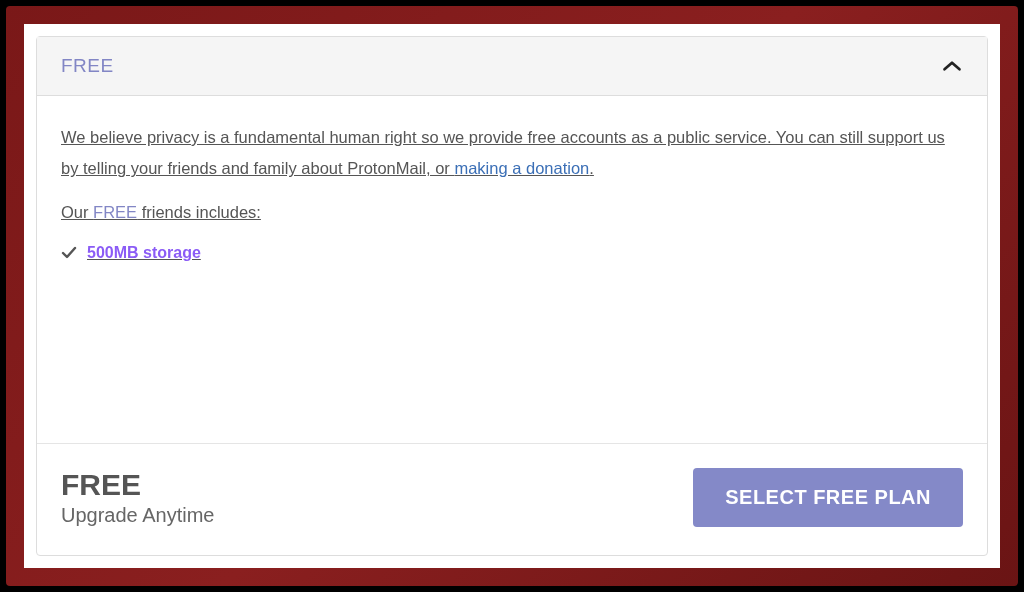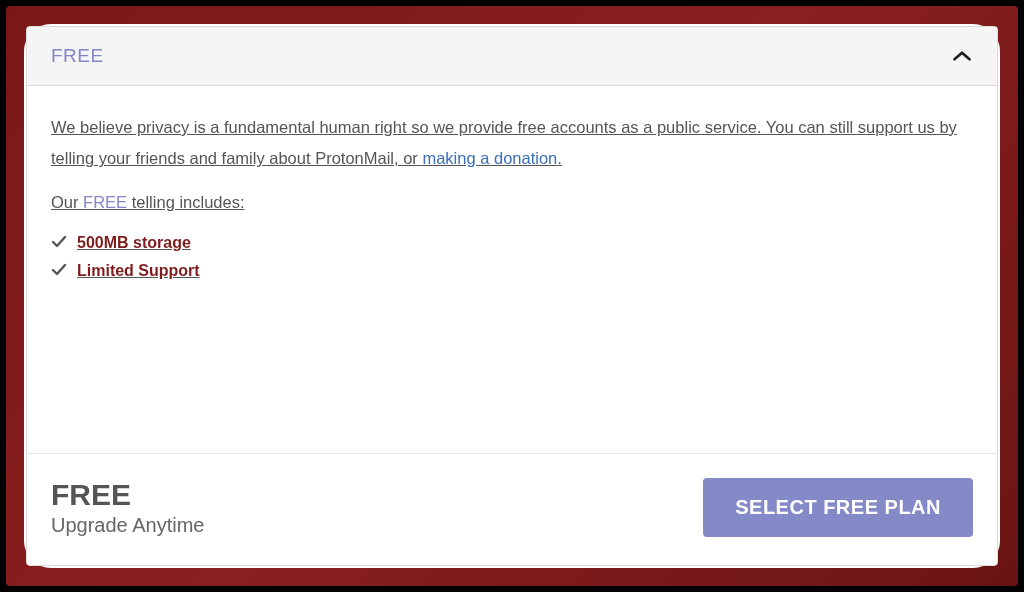--- a/index.html
+++ b/index.html
@@ -21,22 +21,21 @@
       height: 580px;
       background: linear-gradient(135deg, #7a1818 0%, #8a1f1f 50%, #6a1414 100%);
       border-radius: 4px;
       padding: 18px;
       box-shadow: 0 4px 16px rgba(0,0,0,0.6);
     }
     .inner-white {
       background: #ffffff;
       width: 100%;
       height: 100%;
-      padding: 2px;
-      border-radius: 27px;
+      padding: 12px;
     }
     .panel {
       border: 1px solid #ddd;
       border-radius: 4px;
       background: #fff;
       height: 100%;
       display: flex;
       flex-direction: column;
     }
     .panel-header {
@@ -87,24 +86,24 @@
       margin-bottom: 22px;
     }
     .includes-line .free-inline {
       color: #8286c5;
     }
     .feature-list {
       list-style: none;
     }
     .feature-list li {
       display: flex;
-      align-items: flex-start;
+      align-items: center;
       font-size: 16px;
       font-weight: 700;
-      color: #7f1d1d;
+      color: #8b5cf6;
       margin-bottom: 10px;
     }
     .check-icon {
       width: 16px;
       height: 16px;
       margin-right: 10px;
       flex-shrink: 0;
     }
     .panel-footer {
       border-top: 1px solid #e5e5e5;
@@ -149,38 +148,30 @@
             <polyline points="3,11 12,3 21,11"></polyline>
           </svg>
         </span>
       </div>
 
       <div class="panel-body">
         <p class="intro-text">
           <span>We believe privacy is a fundamental human right so we provide free accounts as a public service. You can still support us by telling your friends and family about ProtonMail, or </span><a href="#">making a donation</a><span>.</span>
         </p>
         <p class="includes-line">
-          <span>Our </span><span class="free-inline">FREE</span><span> telling includes:</span>
+          <span>Our </span><span class="free-inline">FREE</span><span> friends includes:</span>
         </p>
         <ul class="feature-list">
           <li>
             <span class="check-icon">
               <svg viewBox="0 0 16 16" fill="none" stroke="#555" stroke-width="2.4" stroke-linecap="round" stroke-linejoin="round">
                   <polyline points="2,8 6,12 14,3"></polyline>
                 </svg>
             </span>
             <span>500MB storage</span>
-          </li>
-          <li>
-            <span class="check-icon">
-              <svg viewBox="0 0 16 16" fill="none" stroke="#555" stroke-width="2.4" stroke-linecap="round" stroke-linejoin="round">
-                  <polyline points="2,8 6,12 14,3"></polyline>
-                </svg>
-            </span>
-            <span>Limited Support</span>
           </li>
         </ul>
       </div>
 
       <div class="panel-footer">
         <div class="footer-left">
           <div class="plan-name">FREE</div>
           <div class="upgrade-text">Upgrade Anytime</div>
         </div>
         <button class="select-button">SELECT FREE PLAN</button>

